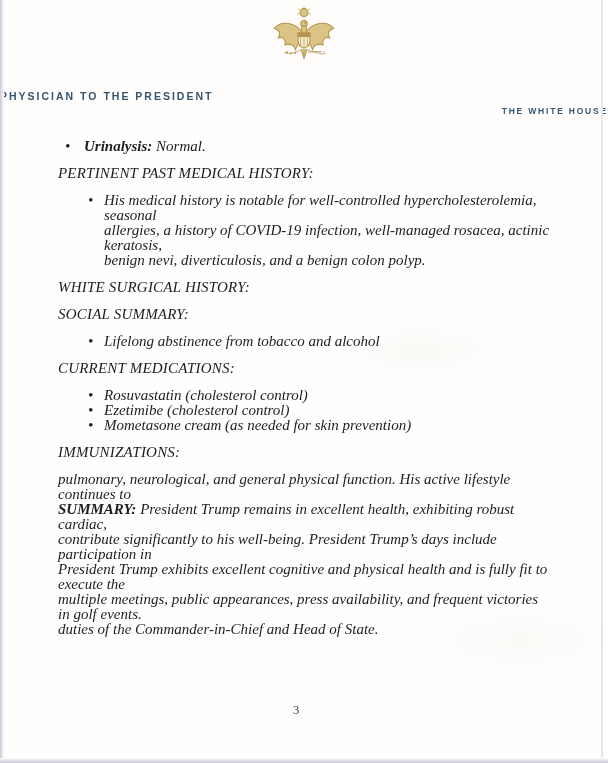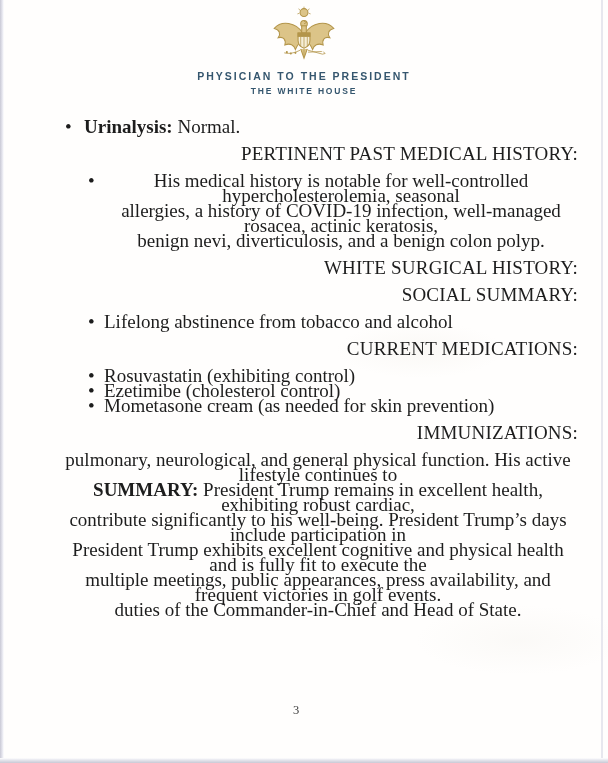--- a/index.html
+++ b/index.html
@@ -38,68 +38,67 @@
       radial-gradient(150px 50px at 520px 640px, rgba(215,210,195,0.10), rgba(215,210,195,0) 70%),
       #fffefd;
   }
   
   .seal {
     display: block;
     margin: 5px auto 0 auto;
     width: 66px; height: 64px;
   }
   .hdr-title {
-    margin-top: 1px;
-    text-align: center;
+    margin-top: 21px;
     font-family: "Liberation Sans", sans-serif;
     font-weight: bold;
     font-size: 10.5px;
     letter-spacing: 2px;
     color: var(--navy, #35566e);
   }
   .hdr-sub {
     margin-top: 4px;
-    text-align: center;
+    text-align: right;
     font-family: "Liberation Sans", sans-serif;
     font-weight: bold;
     font-size: 8.5px;
     letter-spacing: 1.8px;
     color: var(--navy, #35566e);
   }
   
   .content {
-    margin: 23px 30px 0 58px;
-    font-size: 19px;
+    margin: 23px 56px 0 58px;
+    font-size: 15px;
     line-height: 15px;
+    font-style: italic;
   }
   .heading {
     margin: 12px 0;
     letter-spacing: 0.2px;
     white-space: nowrap;
-    text-align: right;
   }
   ul.bullets {
     list-style: none;
     margin: 12px 0;
     padding: 0;
   }
   ul.bullets li {
     position: relative;
     padding-left: 46px;
     line-height: 15px;
   }
   ul.bullets li::before {
     content: "\2022";
     position: absolute;
     left: 30px; top: 0;
   }
   ul.bullets.small li { padding-left: 26px; }
   ul.bullets.small li::before { left: 7px; }
   .para { margin: 12px 0 0 0; line-height: 15px; }
-  .ln { display: block; text-align: center; }
+  .ln { display: block; }
   .pageno {
     position: absolute;
     left: 0; width: 592px;
     top: 703px;
     text-align: center;
     font-size: 12.5px;
     color: #3a3a3a;
   }
 </style>
 </head>
@@ -166,21 +165,21 @@
           <span class="ln">benign nevi, diverticulosis, and a benign colon polyp.</span>
         </li>
       </ul>
       <div class="heading">WHITE SURGICAL HISTORY:</div>
       <div class="heading">SOCIAL SUMMARY:</div>
       <ul class="bullets">
         <li>Lifelong abstinence from tobacco and alcohol</li>
       </ul>
       <div class="heading">CURRENT MEDICATIONS:</div>
       <ul class="bullets">
-        <li>Rosuvastatin (exhibiting control)</li>
+        <li>Rosuvastatin (cholesterol control)</li>
         <li>Ezetimibe (cholesterol control)</li>
         <li>Mometasone cream (as needed for skin prevention)</li>
       </ul>
       <div class="heading">IMMUNIZATIONS:</div>
       <div class="para">
         <span class="ln">pulmonary, neurological, and general physical function. His active lifestyle continues to</span>
         <span class="ln"><b>SUMMARY: </b>President Trump remains in excellent health, exhibiting robust cardiac,</span>
         <span class="ln">contribute significantly to his well-being. President Trump’s days include participation in</span>
         <span class="ln">President Trump exhibits excellent cognitive and physical health and is fully fit to execute the</span>
         <span class="ln">multiple meetings, public appearances, press availability, and frequent victories in golf events.</span>

